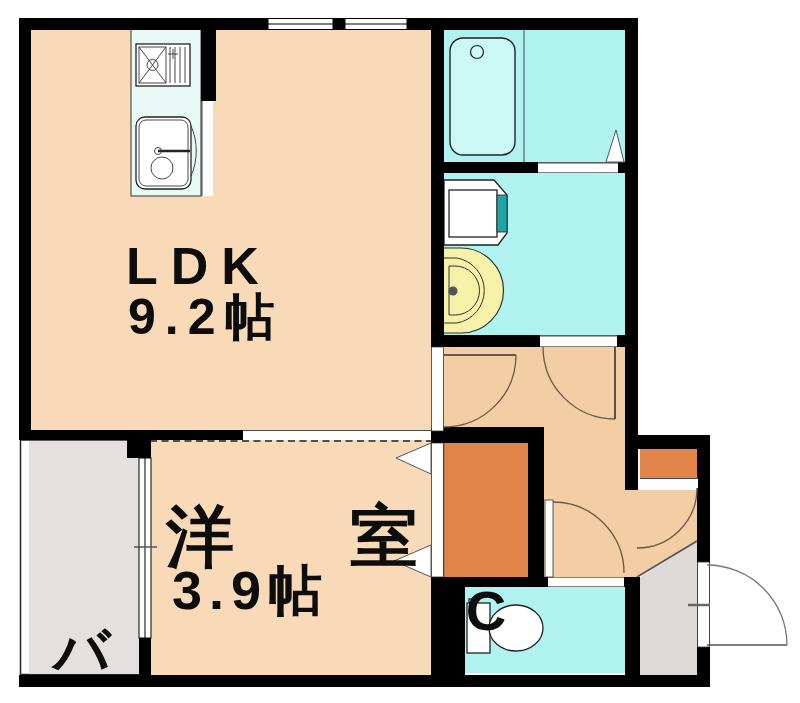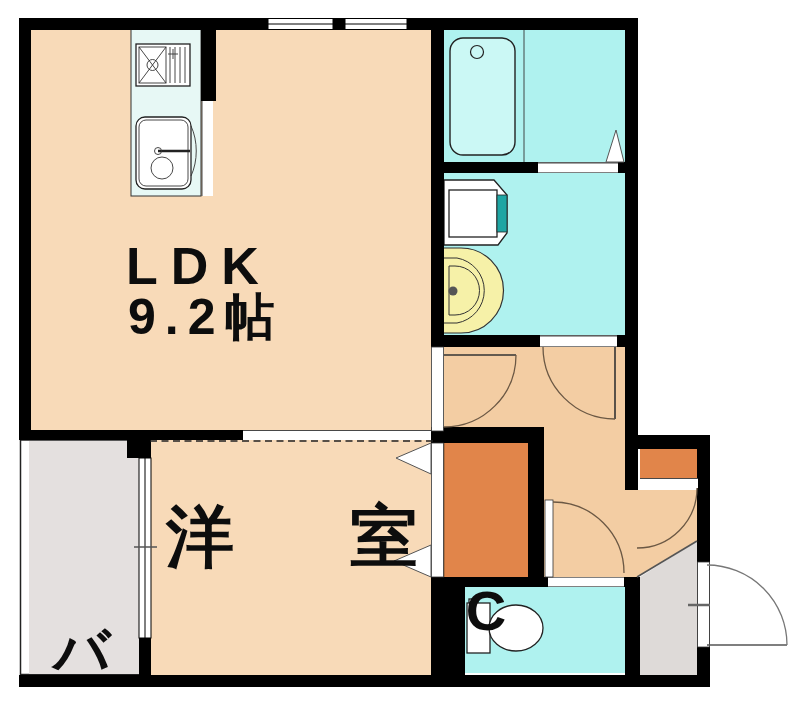--- a/index.html
+++ b/index.html
@@ -171,20 +171,21 @@
 
   <rect x="697.5" y="562" width="12" height="85" fill="#fff" stroke="#333" stroke-width="0.8"></rect>
   <line x1="688" y1="605" x2="710" y2="605" stroke="#666" stroke-width="2.5"></line>
   <line x1="707" y1="645" x2="787" y2="645" stroke="#555" stroke-width="1.6"></line>
   <path d="M707,565 A80,80 0 0 1 787,645" stroke="#777" stroke-width="1.3" fill="none"></path>
 </svg>
 
 <div class="lbl lbl-ldk">LDK</div>
 <div class="lbl lbl-ldk-size">9.2帖</div>
 <div class="lbl lbl-yo">洋　室</div>
+<div class="lbl lbl-yo-size">3.9帖</div>
 <div class="lbl lbl-cl">
   <div>C</div>
   
 </div>
 <div class="lbl lbl-bal">
   <div>バ</div>
   
 </div>
 </div>
 

